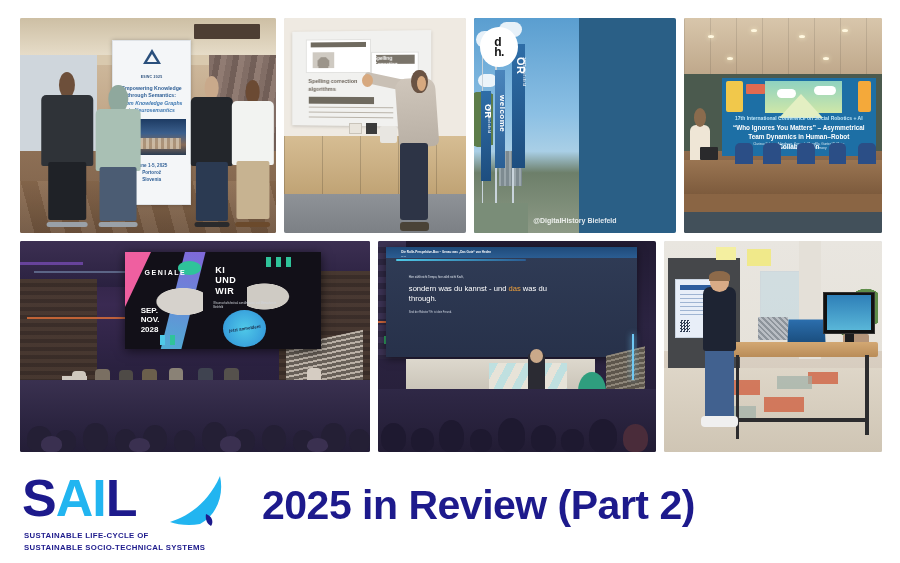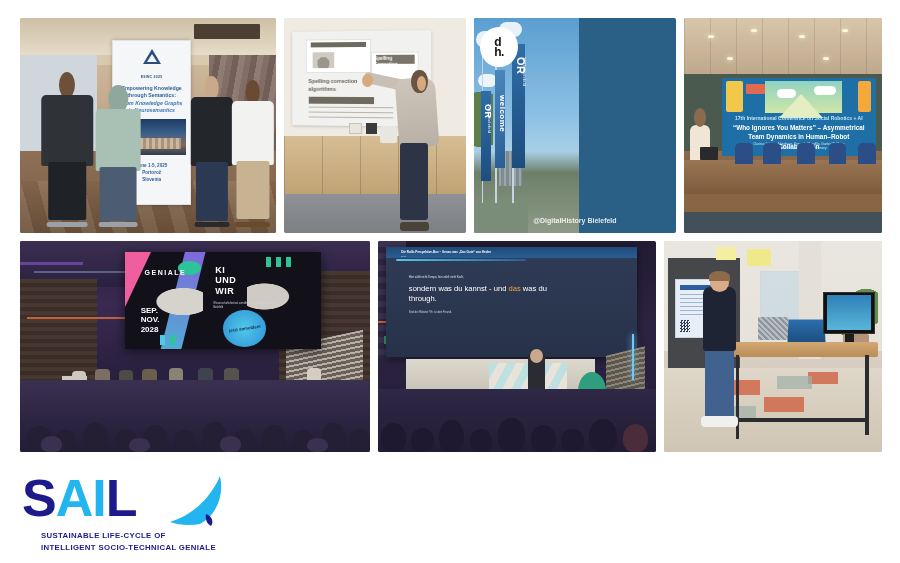--- a/index.html
+++ b/index.html
@@ -287,21 +287,21 @@
   .s7 .tile{position:absolute; background:#d0694a; opacity:.85;}
   .s7 .tile2{position:absolute; background:#9fb0a8; opacity:.7;}
 
   
   .footer { position:absolute; left:0; top:460px; width:900px; height:103px; background:#fff; }
   .logo-wrap { position:absolute; left:22px; top:12px; width:200px; height:78px; }
   .sail-word { font-size:52px; font-weight:bold; letter-spacing:-1px; line-height:1; }
   .sail-word .d { color:#1d1a8c; }
   .sail-word .c { color:#22b5f0; }
   .sail-mark { position:absolute; left:140px; top:2px; width:66px; height:52px; }
-  .tagline { position:absolute; left:19px; top:58px; font-size:7.8px; font-weight:bold;
+  .tagline { position:absolute; left:2px; top:58px; font-size:7.8px; font-weight:bold;
     color:#1d1a8c; line-height:1.55; letter-spacing:.35px; }
   .main-title { position:absolute; left:262px; top:22px; font-size:41px; font-weight:bold;
     color:#1d1a8c; letter-spacing:-.5px; white-space:nowrap; }
 </style>
 </head>
 <body>
 
 <div class="page">
 
   <div class="collage">
@@ -617,19 +617,20 @@
         <span class="d">S</span><span class="c">AI</span><span class="d">L</span>
       </div>
       <div class="sail-mark">
         <svg width="66" height="52" viewBox="0 0 66 52" xmlns="http://www.w3.org/2000/svg">
           <path d="M8 48 C 20 44, 44 34, 58 2 C 62 20, 56 40, 38 50 C 28 52, 16 51, 8 48 Z" fill="#22b5f0"></path>
           <path d="M44 40 C 50 42, 52 48, 49 52 C 45 50, 43 45, 44 40 Z" fill="#1d1a8c"></path>
         </svg>
       </div>
       <div class="tagline">
         <span>SUSTAINABLE LIFE-CYCLE OF</span><br>
-        <span>INTELLIGENT SOCIO-TECHNICAL GENIALE</span>
+        <span>SUSTAINABLE SOCIO-TECHNICAL SYSTEMS</span>
       </div>
     </div>
 
+    <div class="main-title">2025 in Review (Part 2)</div>
   </div>
 
 </div>
 
 </body></html>

